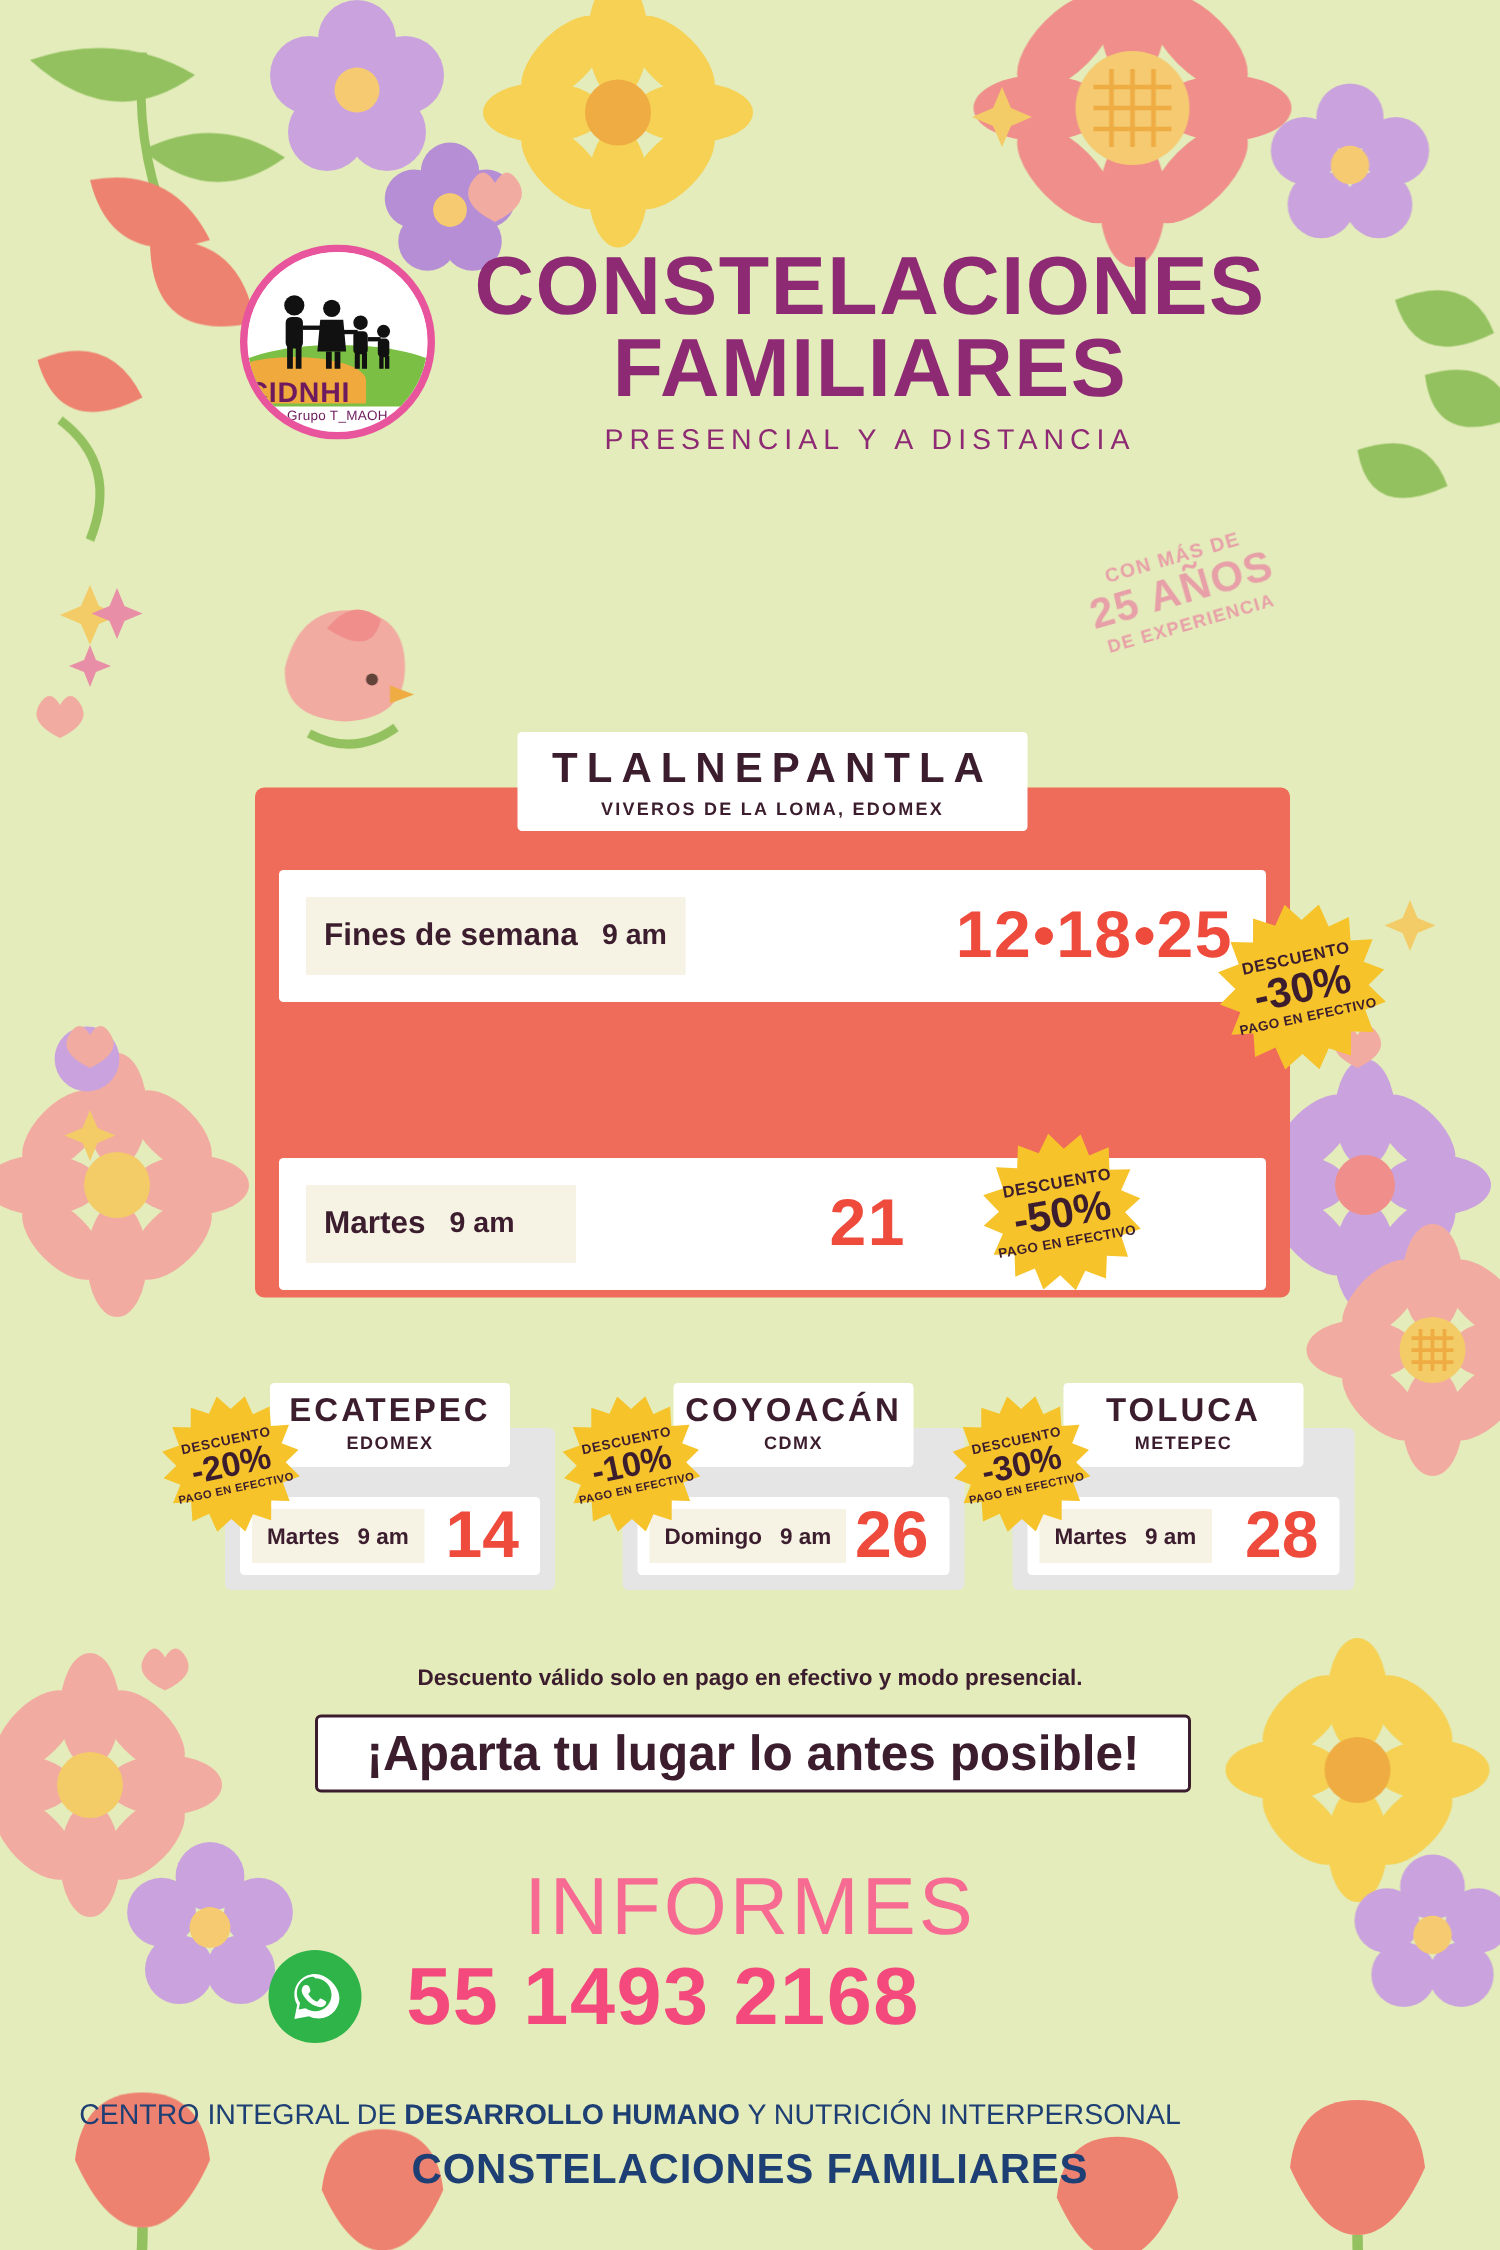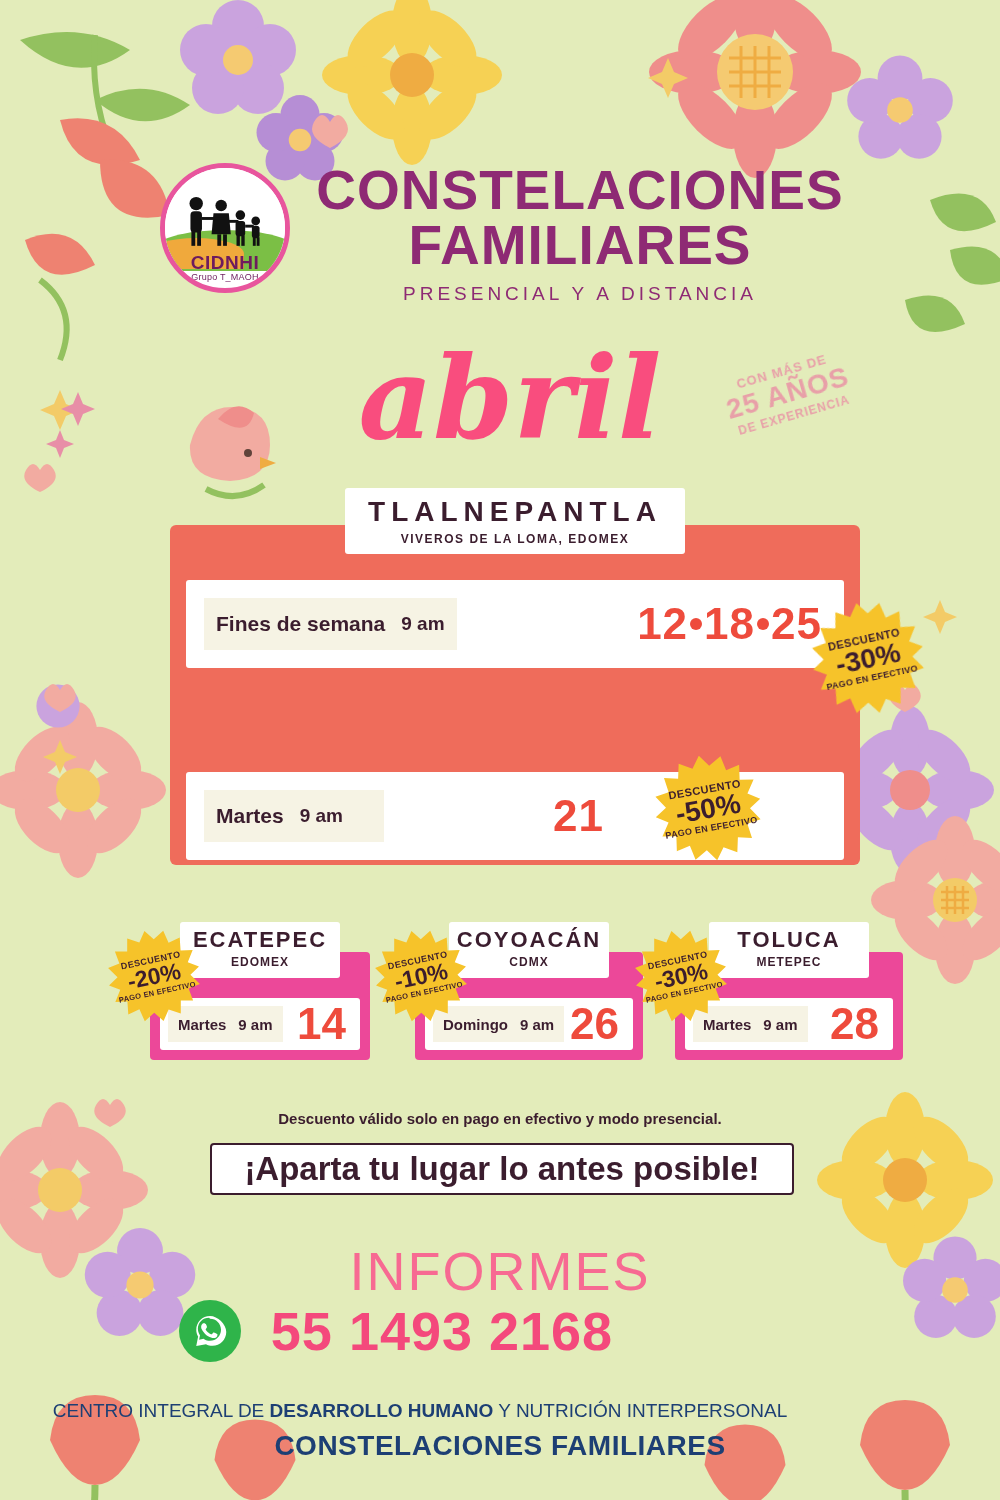--- a/index.html
+++ b/index.html
@@ -15,21 +15,21 @@
 
   
   .logo{
     position:absolute;left:160px;top:163px;width:130px;height:130px;border-radius:50%;
     background:#fff;border:5px solid #e8559d;box-sizing:border-box;overflow:hidden;
   }
   .logo-sky{position:absolute;left:0;top:0;right:0;height:64%;background:#fff;}
   .logo-hill{position:absolute;left:-10%;bottom:14%;width:120%;height:34%;background:#7bbf45;border-radius:50% 50% 0 0;}
   .logo-hill2{position:absolute;left:-14%;bottom:16%;width:80%;height:26%;background:#f0a93c;border-radius:50% 50% 0 0;}
   .fam{position:absolute;bottom:30%;left:0;width:100%;height:48%;}
-  .logo-name{position:absolute;bottom:16px;left:0;width:100%;text-align:center;color:#6d1b5e;font-weight:bold;font-size:19px;letter-spacing:.5px;line-height:1;}
+  .logo-name{position:absolute;bottom:16px;left:0;width:100%;color:#6d1b5e;font-weight:bold;font-size:19px;letter-spacing:.5px;line-height:1;}
   .logo-sub{position:absolute;bottom:6px;left:0;width:100%;text-align:center;color:#6d1b5e;font-size:9px;letter-spacing:.2px;}
 
   .title1,.title2{
     position:absolute;left:300px;width:560px;text-align:center;
     color:#8e2a74;font-weight:bold;letter-spacing:1px;line-height:1;
   }
   .title1{top:163px;font-size:55px;}
   .title2{top:218px;font-size:55px;}
   .subtitle{
     position:absolute;left:300px;top:283px;width:560px;text-align:center;
@@ -88,21 +88,21 @@
   }
   .burst .star{position:absolute;inset:0;background:#f6c32a;
      clip-path:polygon(50% 0%,58% 11%,70% 4%,73% 18%,86% 15%,84% 29%,97% 31%,89% 43%,100% 50%,89% 57%,97% 69%,84% 71%,86% 85%,73% 82%,70% 96%,58% 89%,50% 100%,42% 89%,30% 96%,27% 82%,14% 85%,16% 71%,3% 69%,11% 57%,0% 50%,11% 43%,3% 31%,16% 29%,14% 15%,27% 18%,30% 4%,42% 11%);}
   .burst .t1{position:relative;font-size:11px;font-weight:bold;letter-spacing:.5px;}
   .burst .t2{position:relative;font-size:28px;font-weight:bold;line-height:1;}
   .burst .t3{position:relative;font-size:9px;font-weight:bold;letter-spacing:.3px;}
   .b30{left:812px;top:602px;transform:rotate(-12deg);}
   .b50{left:655px;top:755px;transform:rotate(-10deg);width:106px;height:106px;}
 
   
-  .mini{position:absolute;background:#ec4899;border-radius:4px;}
+  .mini{position:absolute;background:#e5e5e5;border-radius:4px;}
   .mini .head{
     position:absolute;background:#fff;border-radius:3px;text-align:center;
     left:50%;transform:translateX(-50%);top:-30px;width:160px;height:56px;
   }
   .mini .head .c{color:#3b1d2e;font-weight:bold;font-size:22px;letter-spacing:2px;margin-top:5px;}
   .mini .head .z{color:#3b1d2e;font-weight:bold;font-size:12px;letter-spacing:1px;margin-top:2px;}
   .mini .body{position:absolute;left:10px;right:10px;bottom:10px;height:52px;background:#fff;border-radius:3px;}
   .mini .daytime{position:absolute;left:8px;top:8px;height:36px;background:#f6f3e4;display:flex;align-items:center;padding:0 10px;box-sizing:border-box;}
   .mini .daytime .d{color:#3b1d2e;font-weight:bold;font-size:15px;}
   .mini .daytime .t{color:#3b1d2e;font-weight:bold;font-size:15px;margin-left:12px;}
@@ -363,21 +363,20 @@
           <rect x="81" y="32" width="9" height="3"></rect>
       </g>
     </svg>
     <div class="logo-name">CIDNHI</div>
     <div class="logo-sub">Grupo T_MAOH</div>
   </div>
 
   <div class="title1">CONSTELACIONES</div>
   <div class="title2">FAMILIARES</div>
   <div class="subtitle">PRESENCIAL Y A DISTANCIA</div>
-  <div class="month">abril</div>
 
   <div class="badge-exp">
     <div class="l1">CON MÁS DE</div>
     <div class="l2">25 AÑOS</div>
     <div class="l3">DE EXPERIENCIA</div>
   </div>
 
   <div class="main-card">
     <div class="row r1">
       <div class="row-label">

